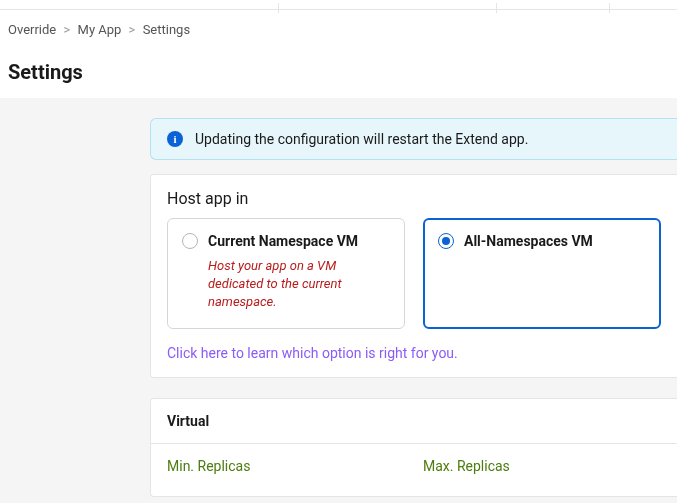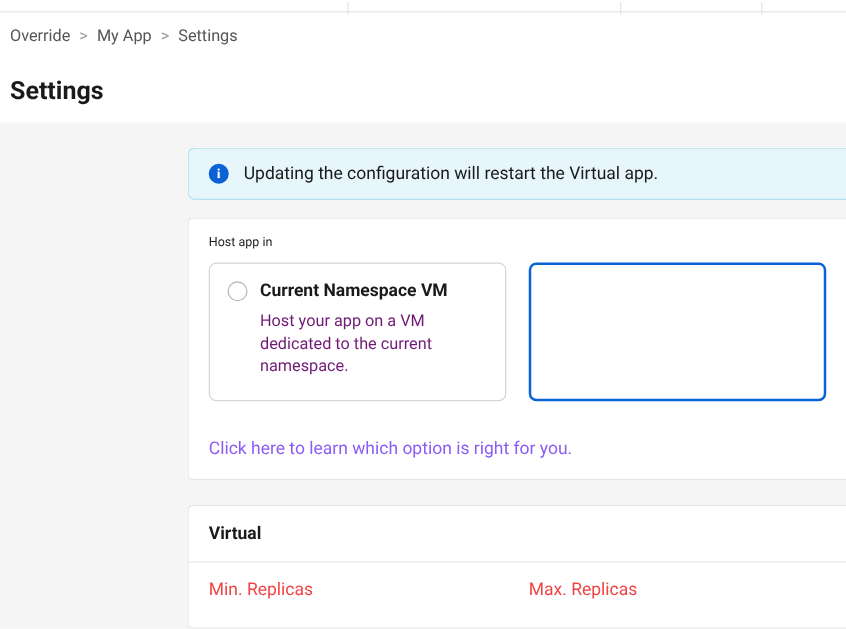--- a/index.html
+++ b/index.html
@@ -78,28 +78,28 @@
     .card-header {
       padding: 14px 16px;
       border-bottom: 1px solid #e5e5e5;
       font-weight: 700;
       font-size: 14px;
     }
     .card-body {
       padding: 14px 16px 16px 16px;
     }
     .field-label {
-      font-size: 10px;
+      font-size: 16px;
       color: #1a1a1a;
       margin-bottom: 10px;
     }
     .radio-row {
       display: flex;
       gap: 18px;
-      margin-bottom: 30px;
+      margin-bottom: 16px;
     }
     .radio-card {
       flex: 1;
       border: 1px solid #d6d6d6;
       border-radius: 6px;
       padding: 14px 14px 16px 14px;
       display: flex;
       flex-direction: column;
       gap: 8px;
       cursor: pointer;
@@ -134,42 +134,43 @@
       top: 50%;
       left: 50%;
       transform: translate(-50%, -50%);
     }
     .radio-title {
       font-weight: 700;
       font-size: 14px;
     }
     .radio-desc {
       font-size: 13px;
-      color: #701a75;
+      color: #b91c1c;
       padding-left: 26px;
       line-height: 1.4;
+      font-style: italic;
     }
     .learn-link {
       color: #8b5cf6;
       font-size: 14px;
       text-decoration: none;
       cursor: pointer;
     }
     .replicas-row {
       display: flex;
       gap: 18px;
     }
     .replicas-col {
       flex: 1;
       display: flex;
       flex-direction: column;
     }
     .input-label {
       font-size: 14px;
-      color: #ef4444;
+      color: #4d7c0f;
       margin-bottom: 6px;
     }
   </style>
 </head>
 <body>
 
 <div class="top-border">
   <span class="tab-divider" style="margin-left:278px"></span>
   <span class="tab-divider" style="margin-left:214px"></span>
   <span class="tab-divider" style="margin-left:108px"></span>
@@ -183,35 +184,39 @@
     <span class="sep">&gt;</span>
     <span>Settings</span>
   </div>
   <h1 class="page-title">Settings</h1>
 </div>
 
 <div class="content-region">
 
   <div class="info-banner">
     <span class="info-icon">i</span>
-    <span class="info-banner-text">Updating the configuration will restart the Virtual app.</span>
+    <span class="info-banner-text">Updating the configuration will restart the Extend app.</span>
   </div>
 
   <div class="card">
     <div class="card-body">
       <div class="field-label">Host app in</div>
       <div class="radio-row">
         <div class="radio-card">
           <div class="radio-card-header">
             <span class="radio-circle"></span>
             <span class="radio-title">Current Namespace VM</span>
           </div>
           <div class="radio-desc">Host your app on a VM dedicated to the current namespace.</div>
         </div>
         <div class="radio-card selected">
+          <div class="radio-card-header">
+            <span class="radio-circle"></span>
+            <span class="radio-title">All-Namespaces VM</span>
+          </div>
         </div>
       </div>
       <a class="learn-link">Click here to learn which option is right for you.</a>
     </div>
   </div>
 
   <div class="card">
     <div class="card-header">Virtual</div>
     <div class="card-body">
       <div class="replicas-row">

